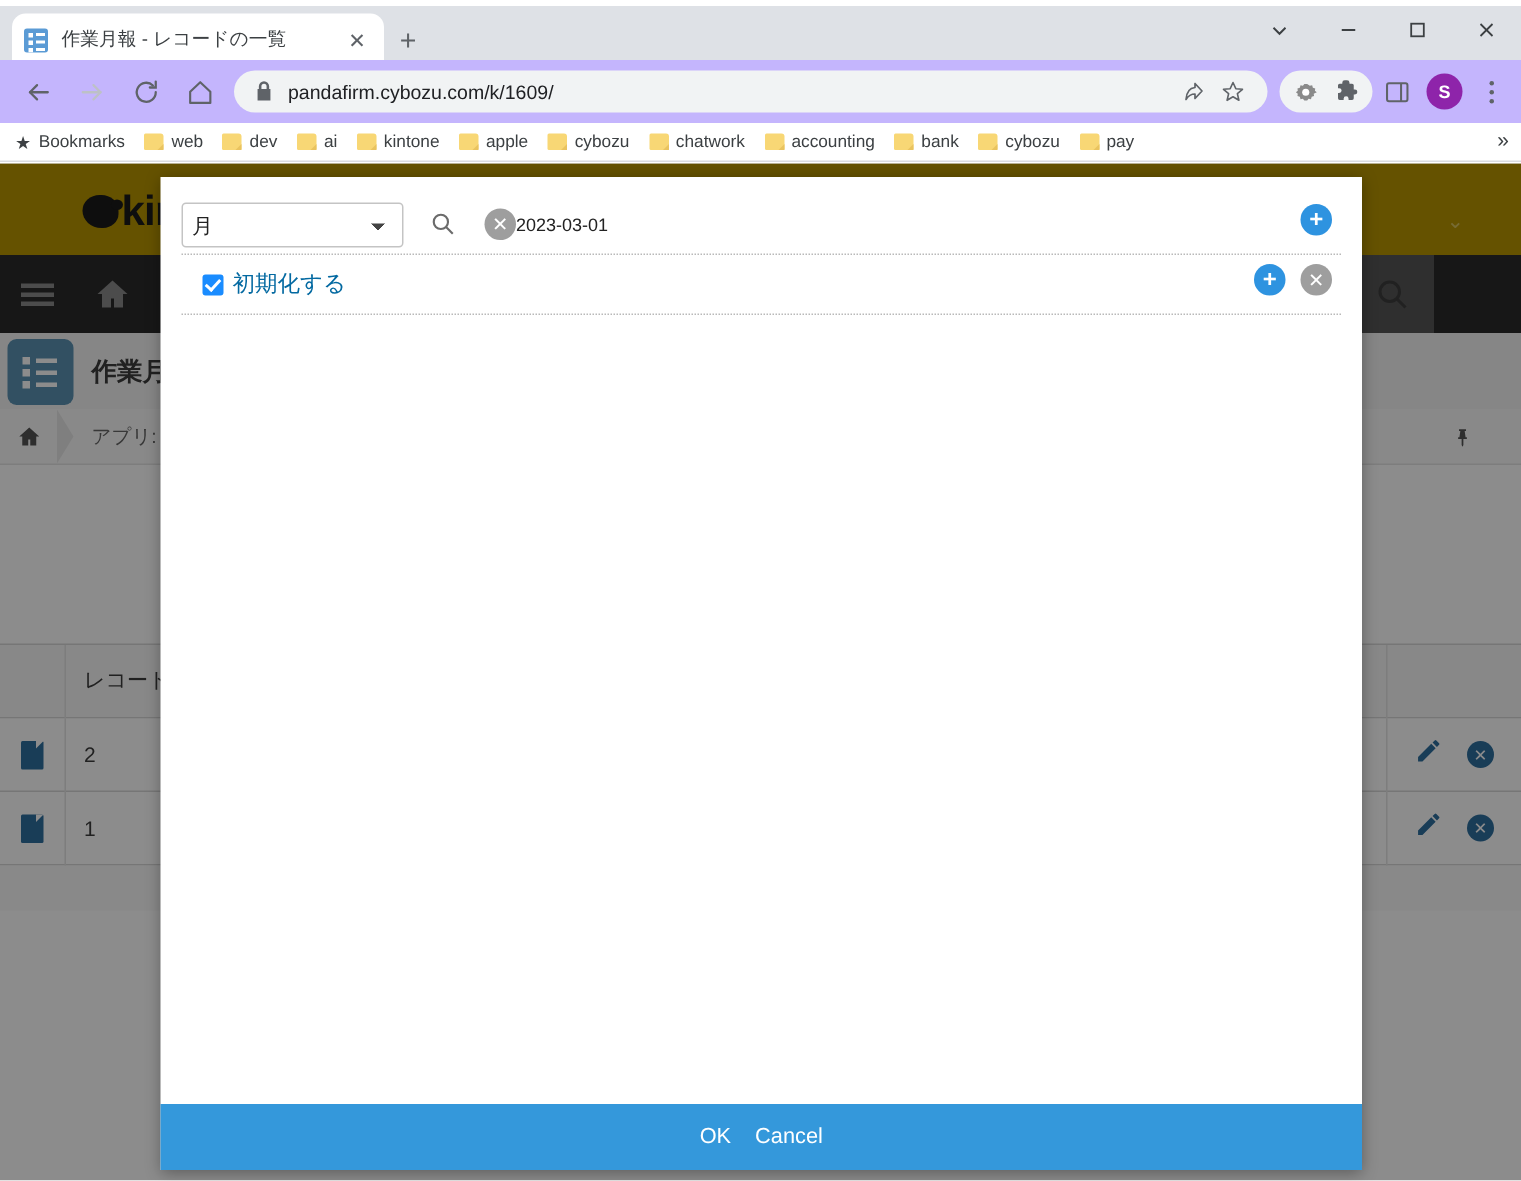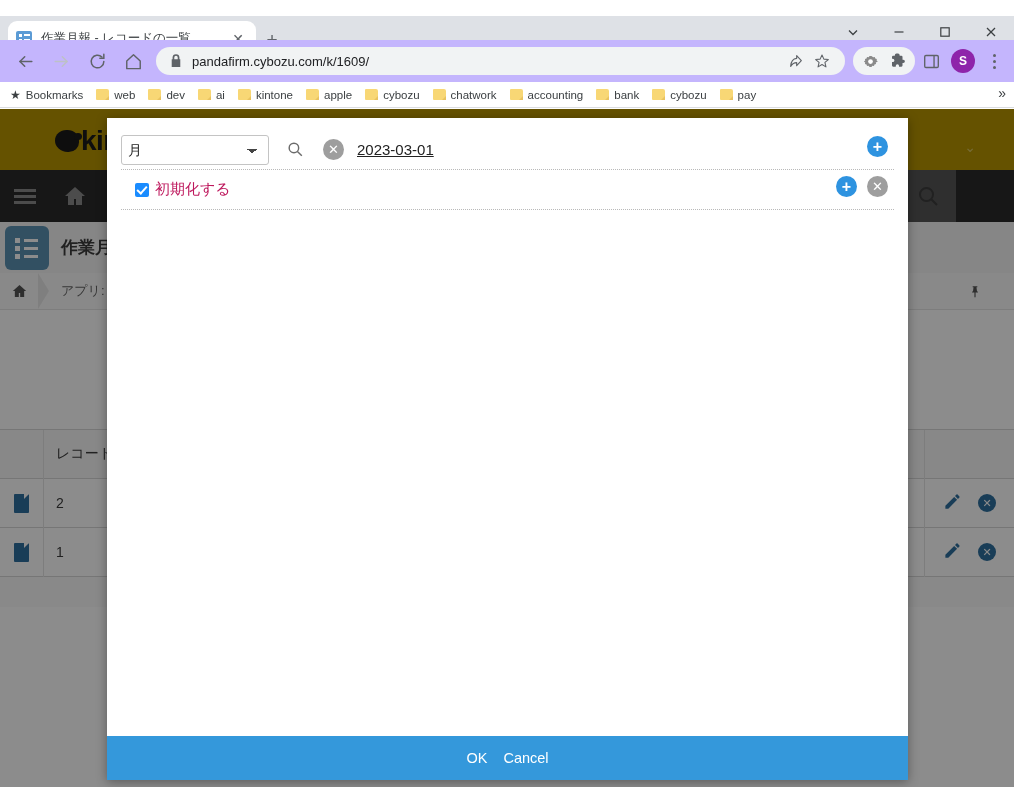--- a/index.html
+++ b/index.html
@@ -5,21 +5,21 @@
   * { box-sizing: border-box; margin: 0; padding: 0; }
   html, body {
     width: 1014px; height: 787px;
     font-family: "Liberation Sans", sans-serif;
     overflow: hidden; background: #ffffff;
   }
   .app { position: relative; width: 1014px; height: 787px; }
 
   
   .chrome-tabstrip {
-    position: absolute; left: 0; top: 16px; width: 1014px; height: 40px;
+    position: absolute; left: 0; top: 4px; width: 1014px; height: 40px;
     background: #dee1e6;
   }
   .tab {
     position: absolute; left: 8px; top: 5px; width: 248px; height: 35px;
     background: #ffffff; border-radius: 9px 9px 0 0;
     display: flex; align-items: center; padding: 0 8px;
   }
   .tab-favicon {
     width: 16px; height: 16px; border-radius: 2px;
     background: #5b9bd5; flex: 0 0 auto; margin-right: 9px;
@@ -295,31 +295,31 @@
     background-repeat: no-repeat;
     flex: 0 0 auto;
   }
   .dlg-magnifier { margin-left: 17px; flex: 0 0 auto; display: flex; }
   .dlg-clear {
     width: 21px; height: 21px; border-radius: 50%; background: #9e9e9e;
     display: flex; align-items: center; justify-content: center;
     color: #fff; font-size: 13px; margin-left: 18px; flex: 0 0 auto;
     line-height: 1;
   }
-  .dlg-value { font-size: 15px; color: #222; margin-left: 13px; flex: 0 0 auto; text-decoration: underline; }
+  .dlg-value { font-size: 12px; color: #222; flex: 0 0 auto; }
   .dlg-check {
     width: 14px; height: 14px; border-radius: 2px; background: #1a8cff;
     margin-left: 14px; flex: 0 0 auto; position: relative;
   }
   .dlg-check::after {
     content: ""; position: absolute; left: 4px; top: 1px;
     width: 4px; height: 8px; border: solid #fff;
     border-width: 0 2px 2px 0; transform: rotate(42deg);
   }
-  .dlg-check-label { font-size: 15px; color: #be185d; margin-left: 6px; flex: 0 0 auto; }
+  .dlg-check-label { font-size: 15px; color: #0369a1; margin-left: 6px; flex: 0 0 auto; }
   .dlg-row-actions {
     position: absolute; right: 6px; top: 6px; display: flex;
     align-items: center; gap: 10px;
   }
   .ic-add {
     width: 21px; height: 21px; border-radius: 50%; background: #2e93e0;
     display: flex; align-items: center; justify-content: center;
     color: #fff; font-size: 16px; font-weight: bold; line-height: 1;
   }
   .ic-remove {

